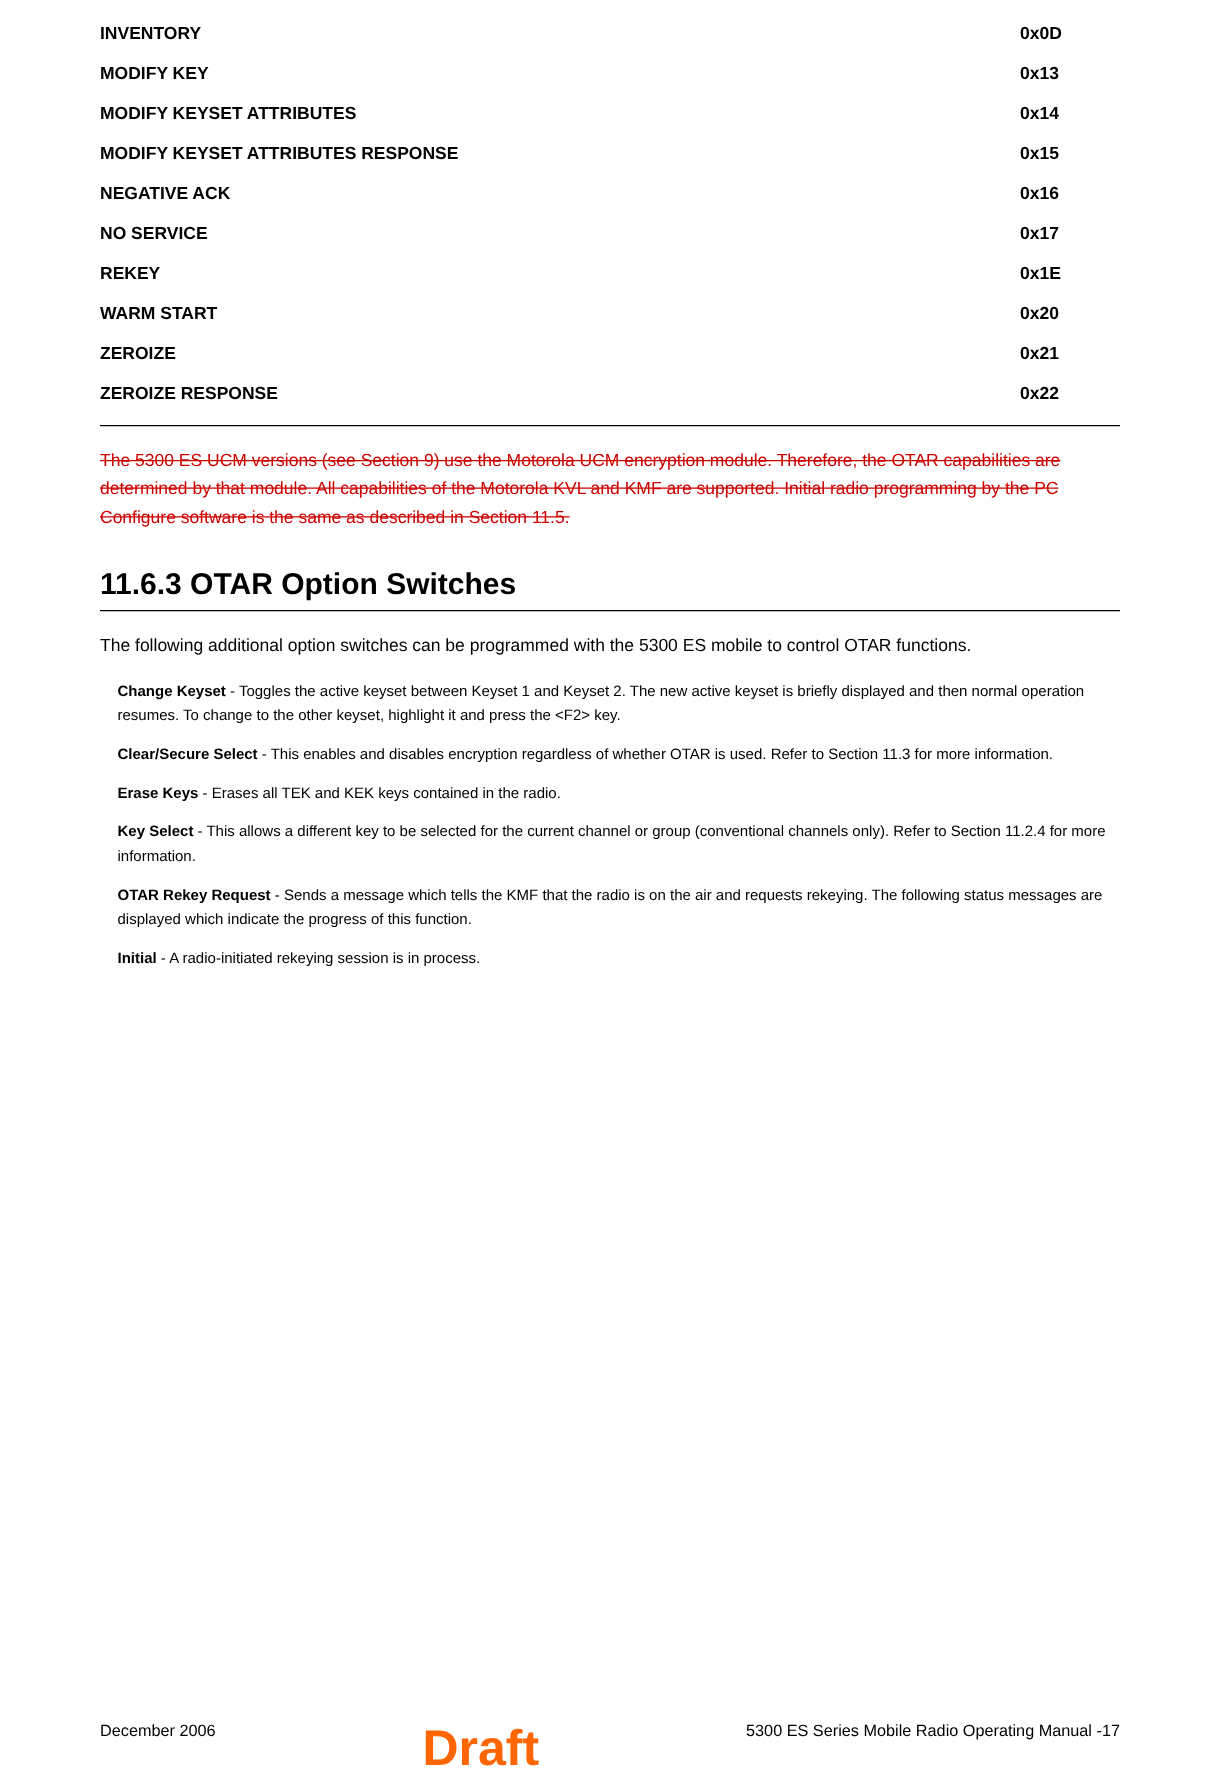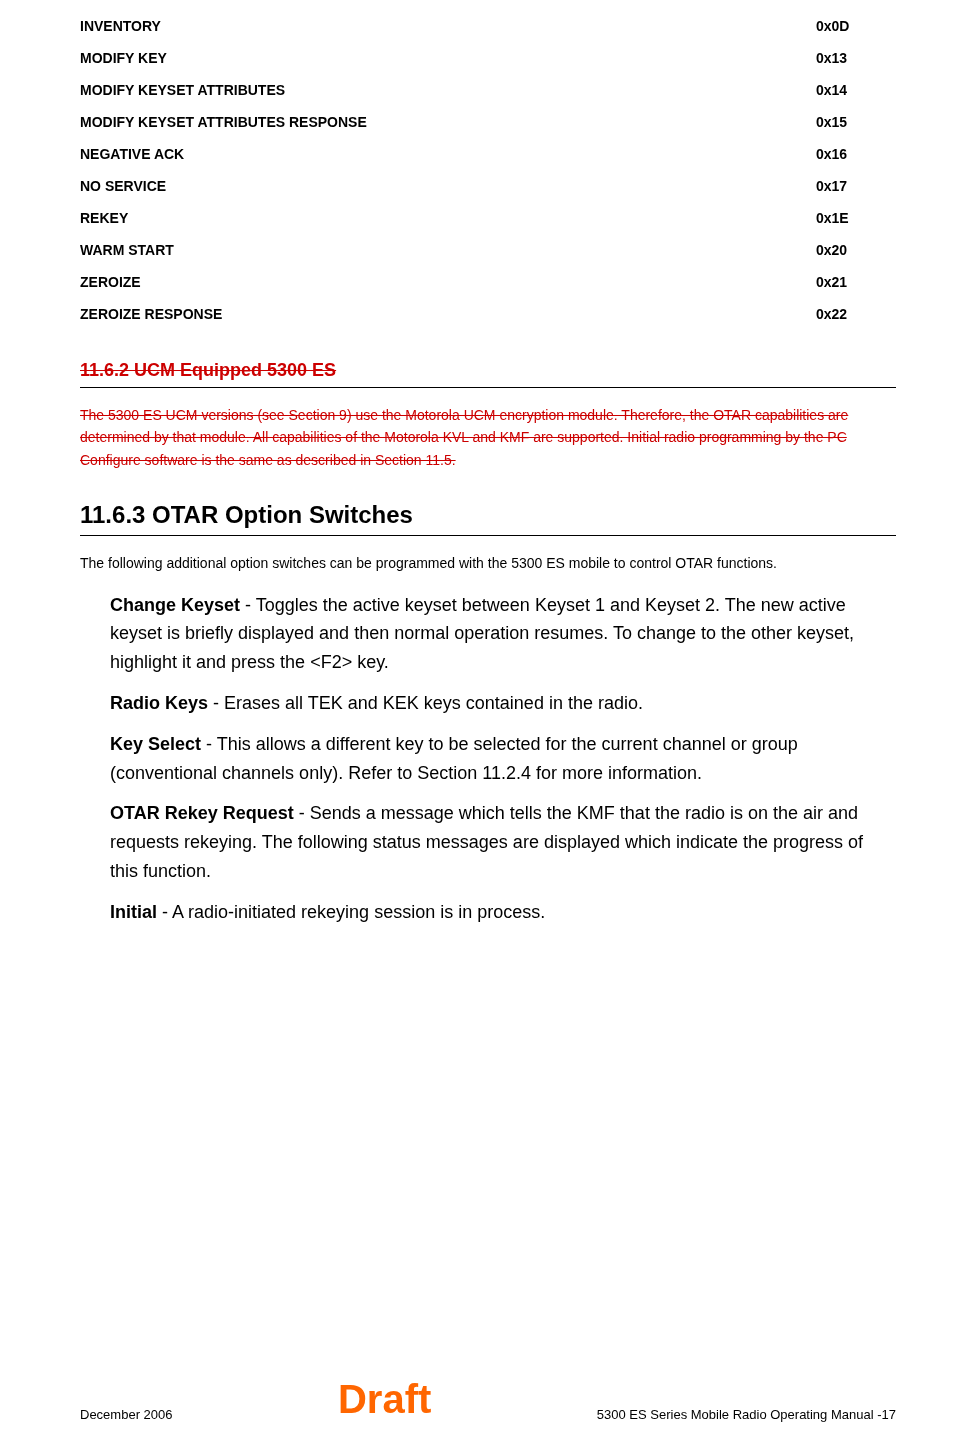--- a/index.html
+++ b/index.html
@@ -62,36 +62,36 @@
       font-size: 14px;
       line-height: 1.6;
       margin-bottom: 20px;
     }
     .body-para {
       font-size: 14px;
       line-height: 1.6;
       margin-bottom: 16px;
     }
     .indent-para {
-      font-size: 18px;
+      font-size: 12px;
       line-height: 1.6;
       margin-bottom: 12px;
-      margin-left: 30px;
+      margin-left: 14px;
     }
     .indent-para .term {
       font-weight: bold;
     }
     .footer {
       position: absolute;
       bottom: 0;
       left: 0;
       right: 0;
       display: flex;
       justify-content: space-between;
-      align-items: flex-end;
+      align-items: flex-start;
       padding: 10px 80px;
       font-size: 13px;
       border-top: none;
     }
     .footer-draft {
       font-size: 40px;
       font-weight: bold;
       color: #ff6600;
       font-family: Arial, sans-serif;
     }
@@ -141,32 +141,32 @@
         <span class="label">ZEROIZE</span>
         <span class="value">0x21</span>
       </div>
       <div class="table-row">
         <span class="label">ZEROIZE RESPONSE</span>
         <span class="value">0x22</span>
       </div>
     </div>
 
   <div>
-    <div class="section-heading">11.6.2   UCM Equipped 5300 ES</div>
     <hr class="section-divider">
     <p class="strikethrough-para">The 5300 ES UCM versions (see Section 9) use the Motorola UCM encryption module. Therefore, the OTAR capabilities are determined by that module. All capabilities of the Motorola KVL and KMF are supported. Initial radio programming by the PC Configure software is the same as described in Section 11.5.</p>
   </div>
 
   <div>
     <div class="section-heading-2">11.6.3   OTAR Option Switches</div>
     <hr class="section-divider">
     <p class="body-para">The following additional option switches can be programmed with the 5300 ES mobile to control OTAR functions.</p>
     <div id="items-container">
         <p class="indent-para"><span class="term">Change Keyset</span> - Toggles the active keyset between Keyset 1 and Keyset 2. The new active keyset is briefly displayed and then normal operation resumes. To change to the other keyset, highlight it and press the &lt;F2&gt; key.</p>
-        <p class="indent-para"><span class="term">Radio Keys</span> - Erases all TEK and KEK keys contained in the radio.</p>
+        <p class="indent-para"><span class="term">Clear/Secure Select</span> - This enables and disables encryption regardless of whether OTAR is used. Refer to Section 11.3 for more information.</p>
+        <p class="indent-para"><span class="term">Erase Keys</span> - Erases all TEK and KEK keys contained in the radio.</p>
         <p class="indent-para"><span class="term">Key Select</span> - This allows a different key to be selected for the current channel or group (conventional channels only). Refer to Section 11.2.4 for more information.</p>
         <p class="indent-para"><span class="term">OTAR Rekey Request</span> - Sends a message which tells the KMF that the radio is on the air and requests rekeying. The following status messages are displayed which indicate the progress of this function.</p>
         <p class="indent-para"><span class="term">Initial</span> - A radio-initiated rekeying session is in process.</p>
       </div>
   </div>
 
 </div>
 
 <div class="footer">
   <span>December 2006</span>

